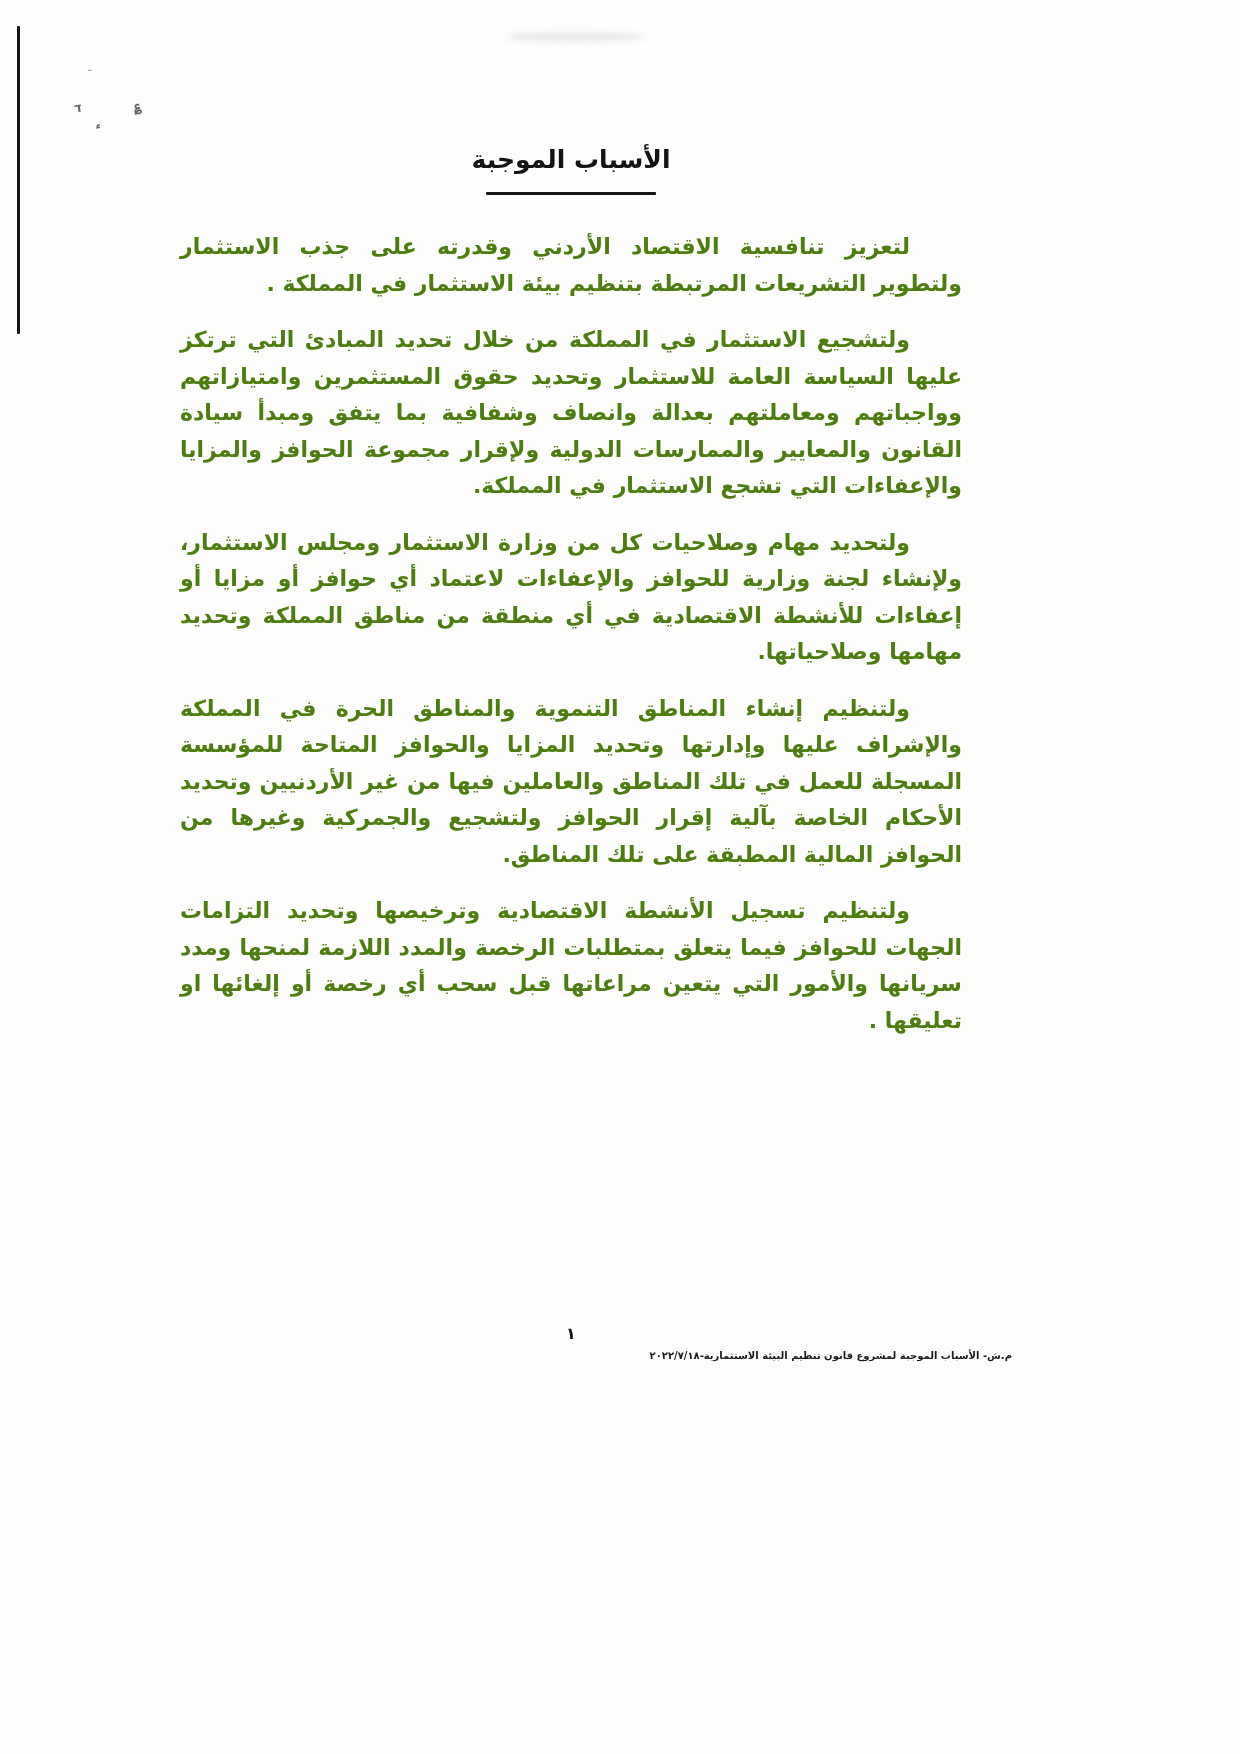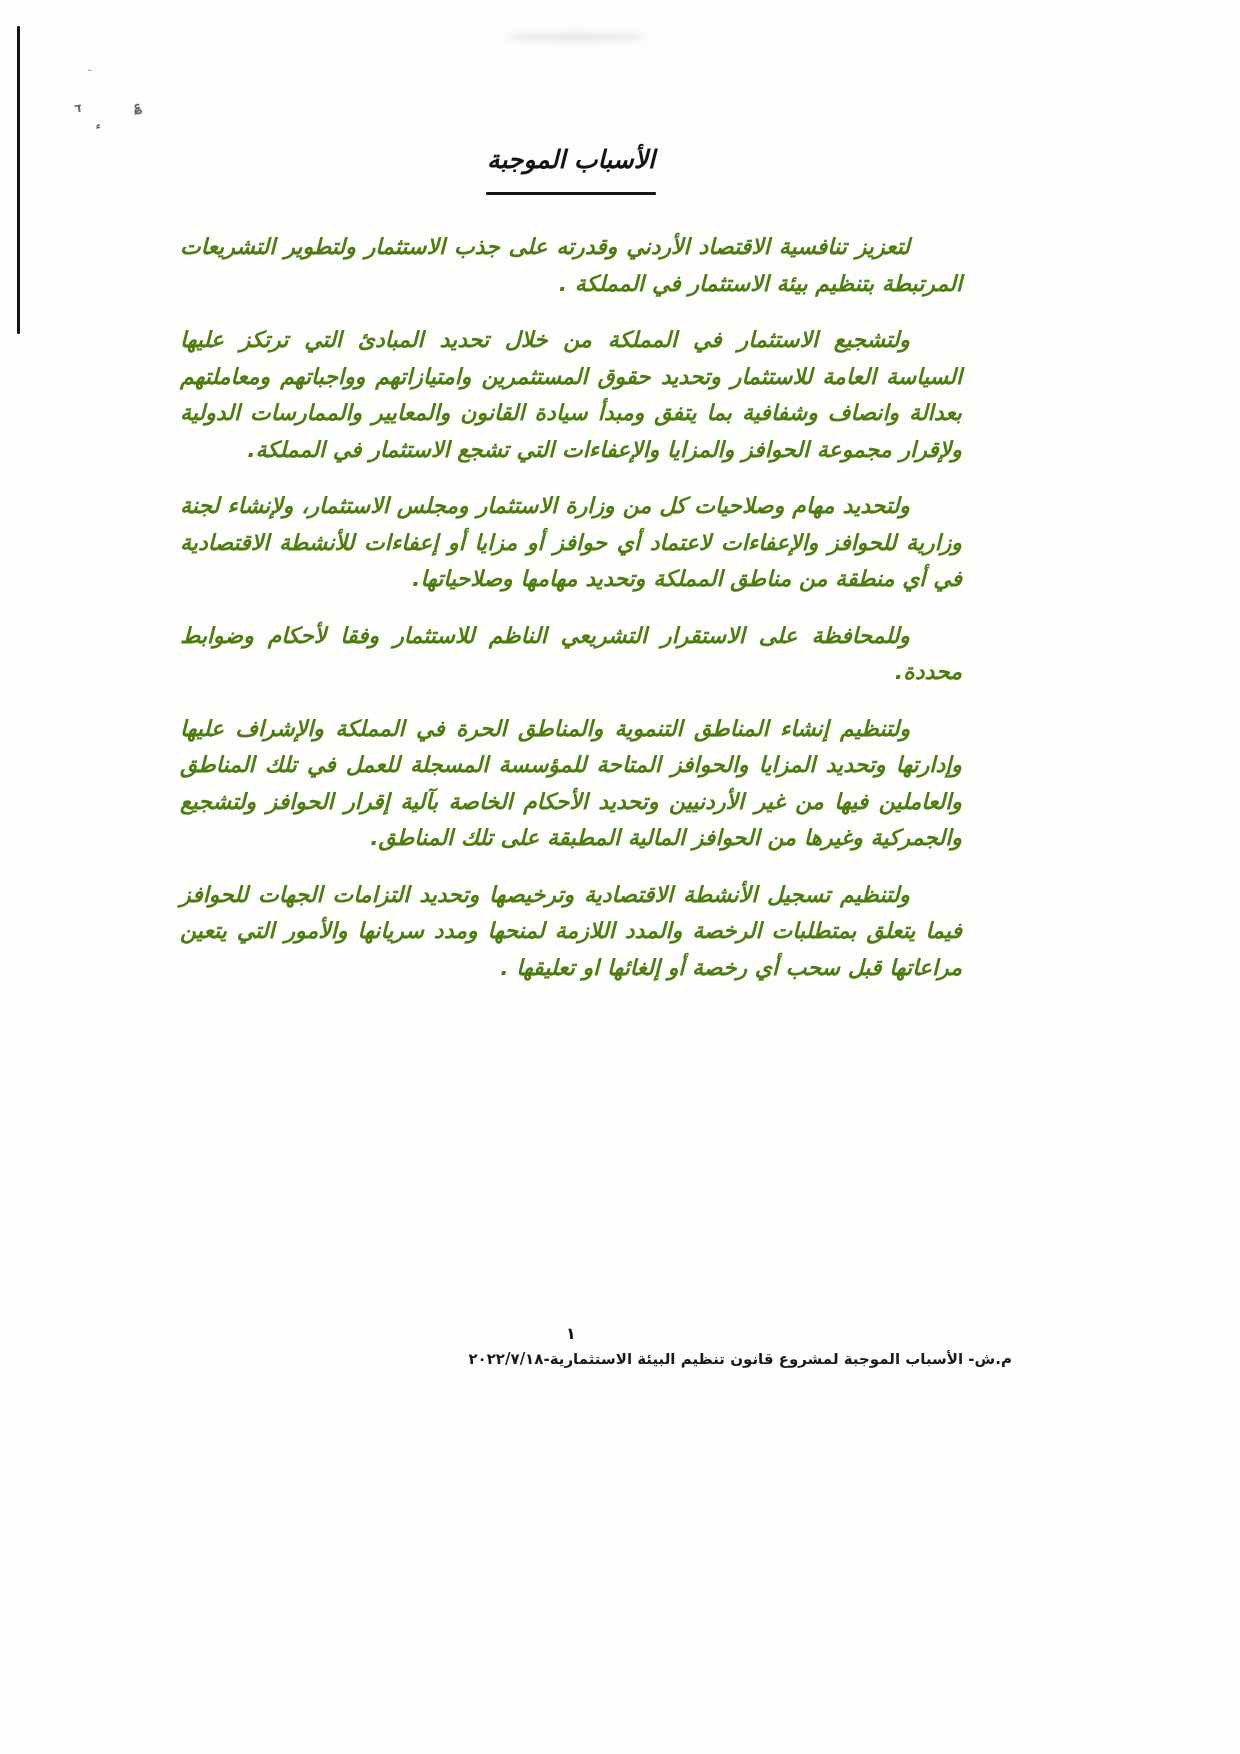--- a/index.html
+++ b/index.html
@@ -52,21 +52,20 @@
     opacity: 0.55;
   }
 
   
   .content {
     position: absolute;
     top: 138px;
     left: 180px;
     width: 782px;
     direction: rtl;
-    font-style: italic;
   }
   .title-block { text-align: center; }
   .title-line {
     font-size: 25px;
     font-weight: 700;
     line-height: 44px;
   }
   .title-underline {
     width: 170px;
     height: 3px;
@@ -94,21 +93,21 @@
     width: 782px;
     text-align: center;
     font-size: 16px;
     font-weight: 700;
     direction: rtl;
   }
   .footer-ref {
     position: absolute;
     top: 1350px;
     right: 228px;
-    font-size: 15px;
+    font-size: 10px;
     font-weight: 700;
     direction: rtl;
     color: #1a1a1a;
     white-space: nowrap;
   }
 </style>
 </head>
 <body>
 
 <div class="page">
@@ -124,21 +123,20 @@
 
     <div class="title-block">
       <div class="title-line">الأسباب الموجبة</div>
       <div class="title-underline"></div>
     </div>
 
     <div class="body-text">
       <p class="para">لتعزيز تنافسية الاقتصاد الأردني وقدرته على جذب الاستثمار ولتطوير التشريعات المرتبطة بتنظيم بيئة الاستثمار في المملكة .</p>
       <p class="para">ولتشجيع الاستثمار في المملكة من خلال تحديد المبادئ التي ترتكز عليها السياسة العامة للاستثمار وتحديد حقوق المستثمرين وامتيازاتهم وواجباتهم ومعاملتهم بعدالة وانصاف وشفافية بما يتفق ومبدأ سيادة القانون والمعايير والممارسات الدولية ولإقرار مجموعة الحوافز والمزايا والإعفاءات التي تشجع الاستثمار في المملكة.</p>
       <p class="para">ولتحديد مهام وصلاحيات كل من وزارة الاستثمار ومجلس الاستثمار، ولإنشاء لجنة وزارية للحوافز والإعفاءات لاعتماد أي حوافز أو مزايا أو إعفاءات للأنشطة الاقتصادية في أي منطقة من مناطق المملكة وتحديد مهامها وصلاحياتها.</p>
-      <p class="para">وللمحافظة على الاستقرار التشريعي الناظم للاستثمار وفقا لأحكام وضوابط محددة.</p>
       <p class="para">ولتنظيم إنشاء المناطق التنموية والمناطق الحرة في المملكة والإشراف عليها وإدارتها وتحديد المزايا والحوافز المتاحة للمؤسسة المسجلة للعمل في تلك المناطق والعاملين فيها من غير الأردنيين وتحديد الأحكام الخاصة بآلية إقرار الحوافز ولتشجيع والجمركية وغيرها من الحوافز المالية المطبقة على تلك المناطق.</p>
       <p class="para">ولتنظيم تسجيل الأنشطة الاقتصادية وترخيصها وتحديد التزامات الجهات للحوافز فيما يتعلق بمتطلبات الرخصة والمدد اللازمة لمنحها ومدد سريانها والأمور التي يتعين مراعاتها قبل سحب أي رخصة أو إلغائها او تعليقها .</p>
     </div>
 
   </div>
 
   <div class="page-number">١</div>
   <div class="footer-ref">م.ش- الأسباب الموجبة لمشروع قانون تنظيم البيئة الاستثمارية-٢٠٢٢/٧/١٨</div>
 
 </div>

